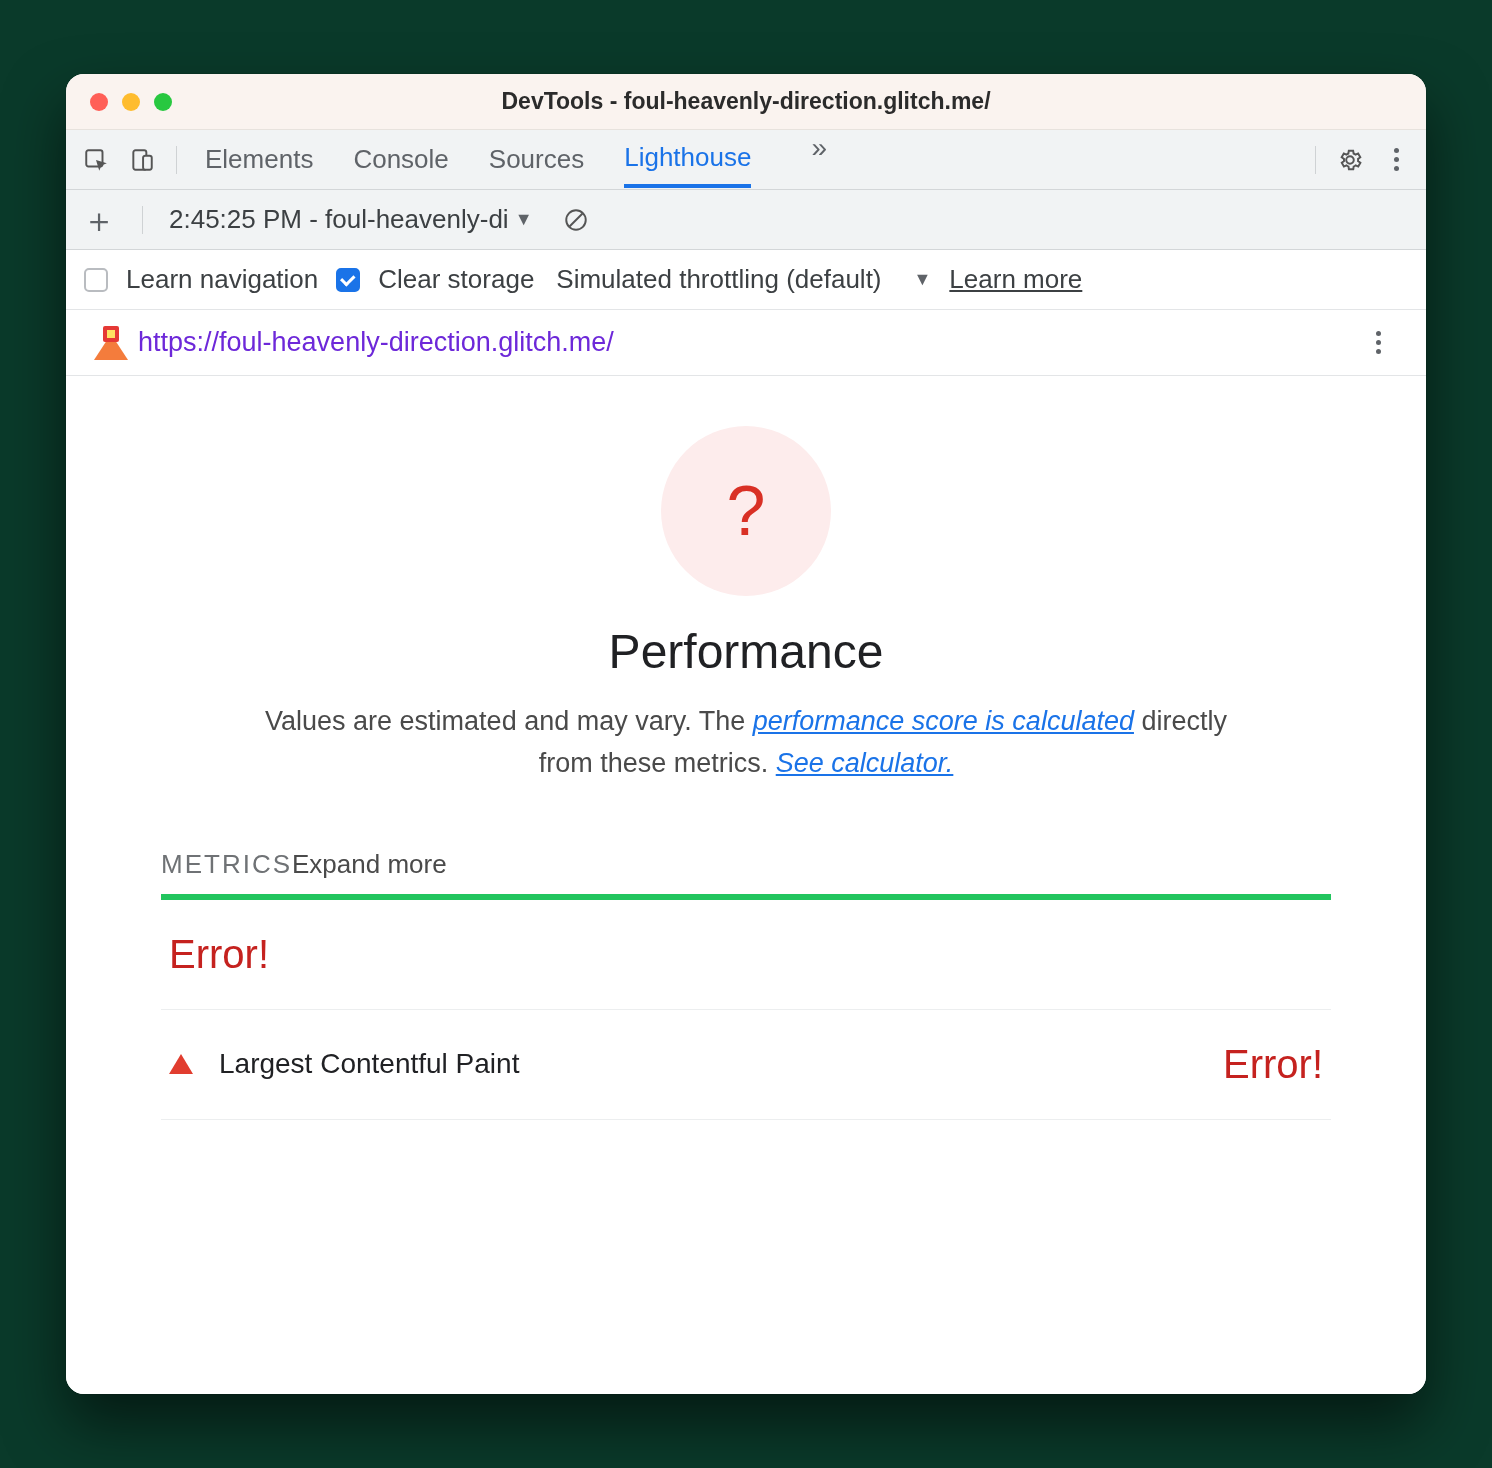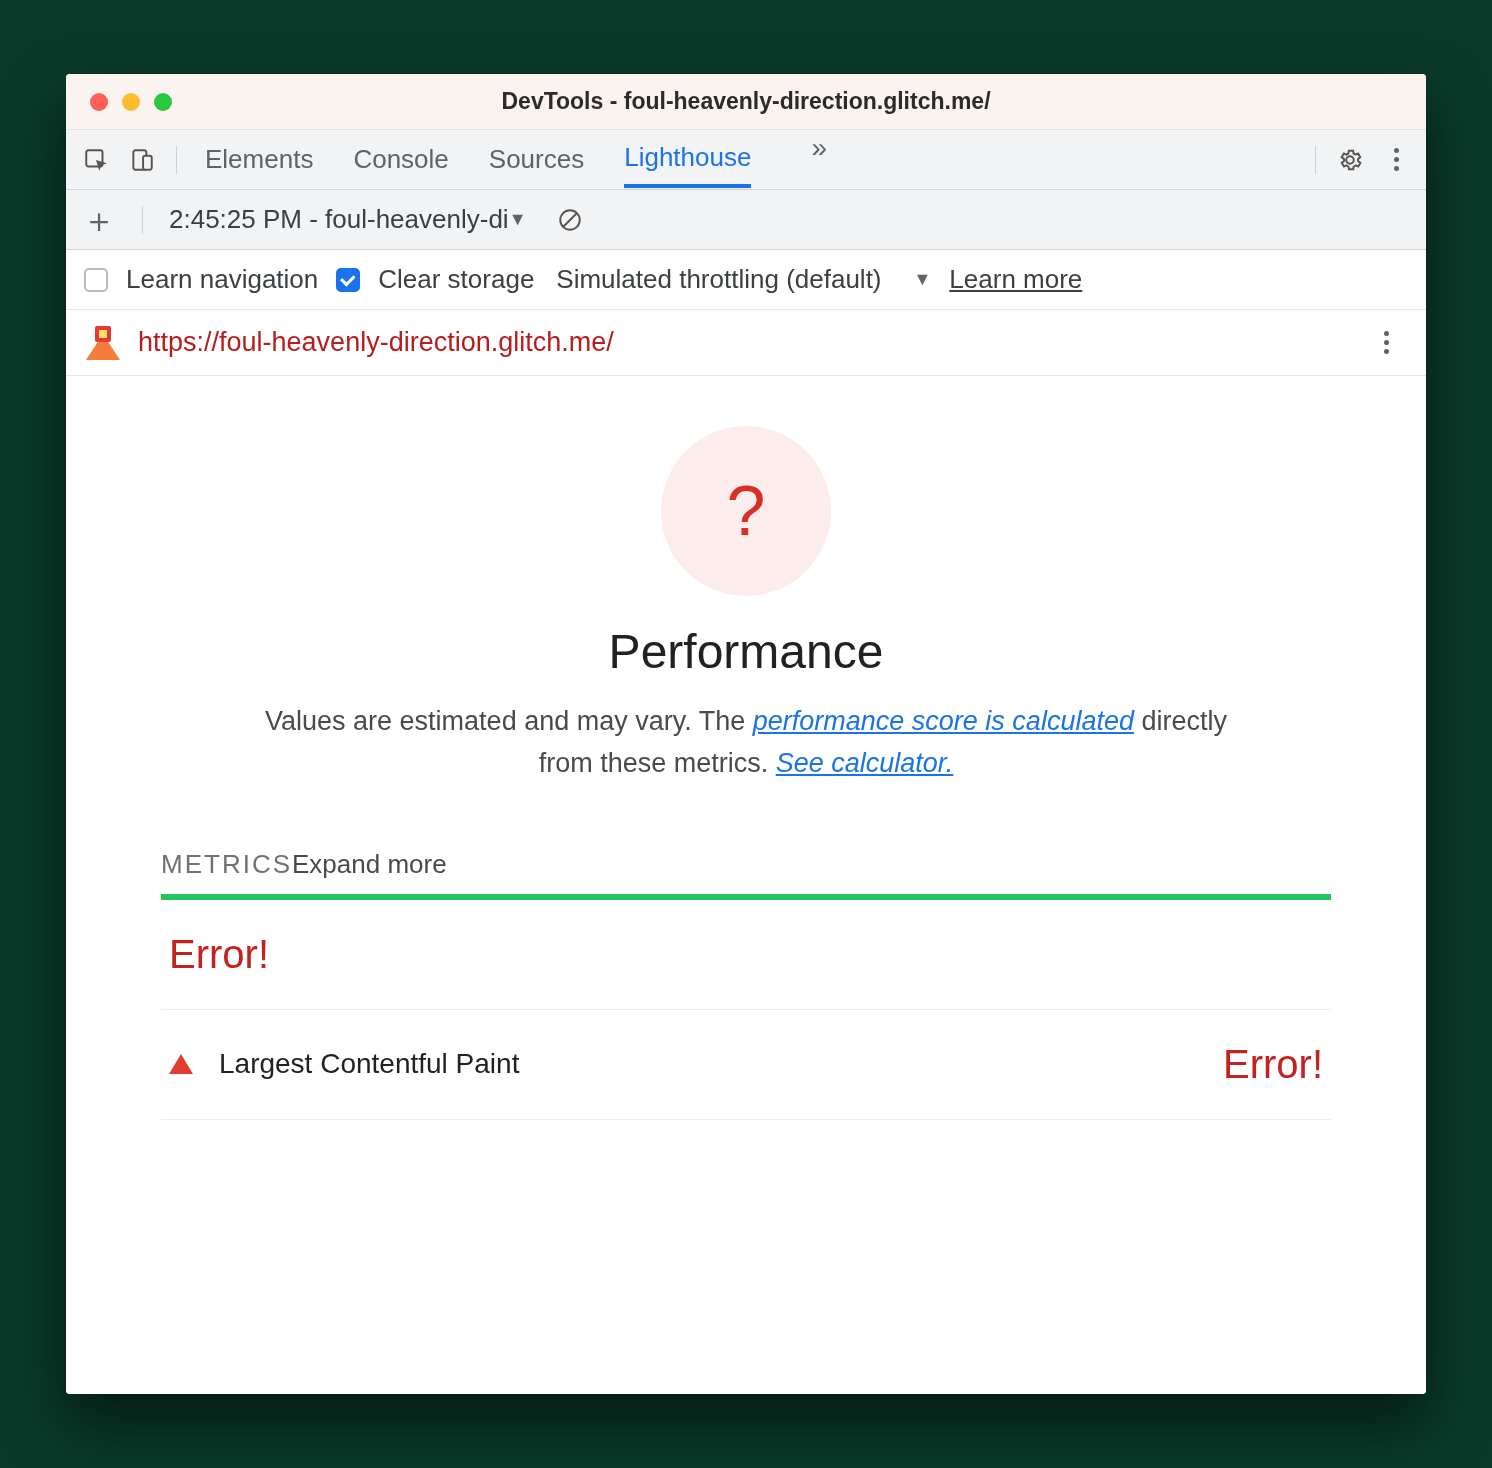--- a/index.html
+++ b/index.html
@@ -7,21 +7,21 @@
   body {
     font-family: -apple-system, BlinkMacSystemFont, "Segoe UI", Helvetica, Arial, sans-serif;
     background:#0a3a2a;
     width:1492px; height:1468px;
     display:flex; align-items:center; justify-content:center;
   }
   .page-wrap { width:1492px; height:1468px; display:flex; align-items:center; justify-content:center; }
   .window {
     width:1360px; height:1320px;
     background:#fff;
-    border-radius:4px;
+    border-radius:18px;
     box-shadow: 0 30px 60px rgba(0,0,0,.55), 0 0 0 1px rgba(0,0,0,.06);
     overflow:hidden;
     display:flex; flex-direction:column;
   }
 
   
   .titlebar {
     height:56px;
     background:#faf3ef;
     display:flex; align-items:center;
@@ -57,41 +57,41 @@
   .kebab span { width:5px; height:5px; border-radius:50%; background:#5f6368; }
 
   
   .subrow1 {
     height:60px; background:#f1f3f4;
     border-bottom:1px solid #d3d6d8;
     display:flex; align-items:center; gap:18px; padding:0 16px;
     font-size:26px; color:#3c4043;
   }
   .plus { font-size:34px; color:#5f6368; line-height:1; }
-  .reportname { display:flex; align-items:center; gap:0; color:#3c4043;}
+  .reportname { display:flex; align-items:center; gap:6px; color:#3c4043;}
   .dropdown-caret { color:#5f6368; font-size:18px;}
   .clear-btn svg { width:26px; height:26px;}
 
   
   .subrow2 {
     height:60px; background:#fff;
     border-bottom:1px solid #e3e5e7;
     display:flex; align-items:center; gap:18px; padding:0 18px;
     font-size:26px; color:#3c4043;
   }
   .chk { width:24px; height:24px; border:2px solid #b9bcc0; border-radius:5px; display:inline-flex; align-items:center; justify-content:center;}
   .chk.checked { background:#1a73e8; border-color:#1a73e8;}
   .chk.checked::after { content:""; width:10px; height:6px; border:3px solid #fff; border-top:none; border-right:none; transform:rotate(-45deg) translateY(-1px);}
   .learnmore { text-decoration:underline; color:#3c4043;}
 
   
   .urlrow {
     height:66px; background:#fff; border-bottom:1px solid #e3e5e7;
-    display:flex; align-items:center; padding:0 20px; gap:18px;
-    font-size:27px; color:#b91c1c;
+    display:flex; align-items:center; padding:0 28px; gap:10px;
+    font-size:27px; color:#6d28d9;
     box-shadow: 0 2px 3px rgba(0,0,0,.04);
   }
   .lh-icon {
     width:34px; height:34px; position:relative;
   }
   .lh-icon .beam {
     position:absolute; left:0; right:0; bottom:0;
     border-left:17px solid transparent; border-right:17px solid transparent;
     border-bottom:26px solid #f47c3c;
   }

